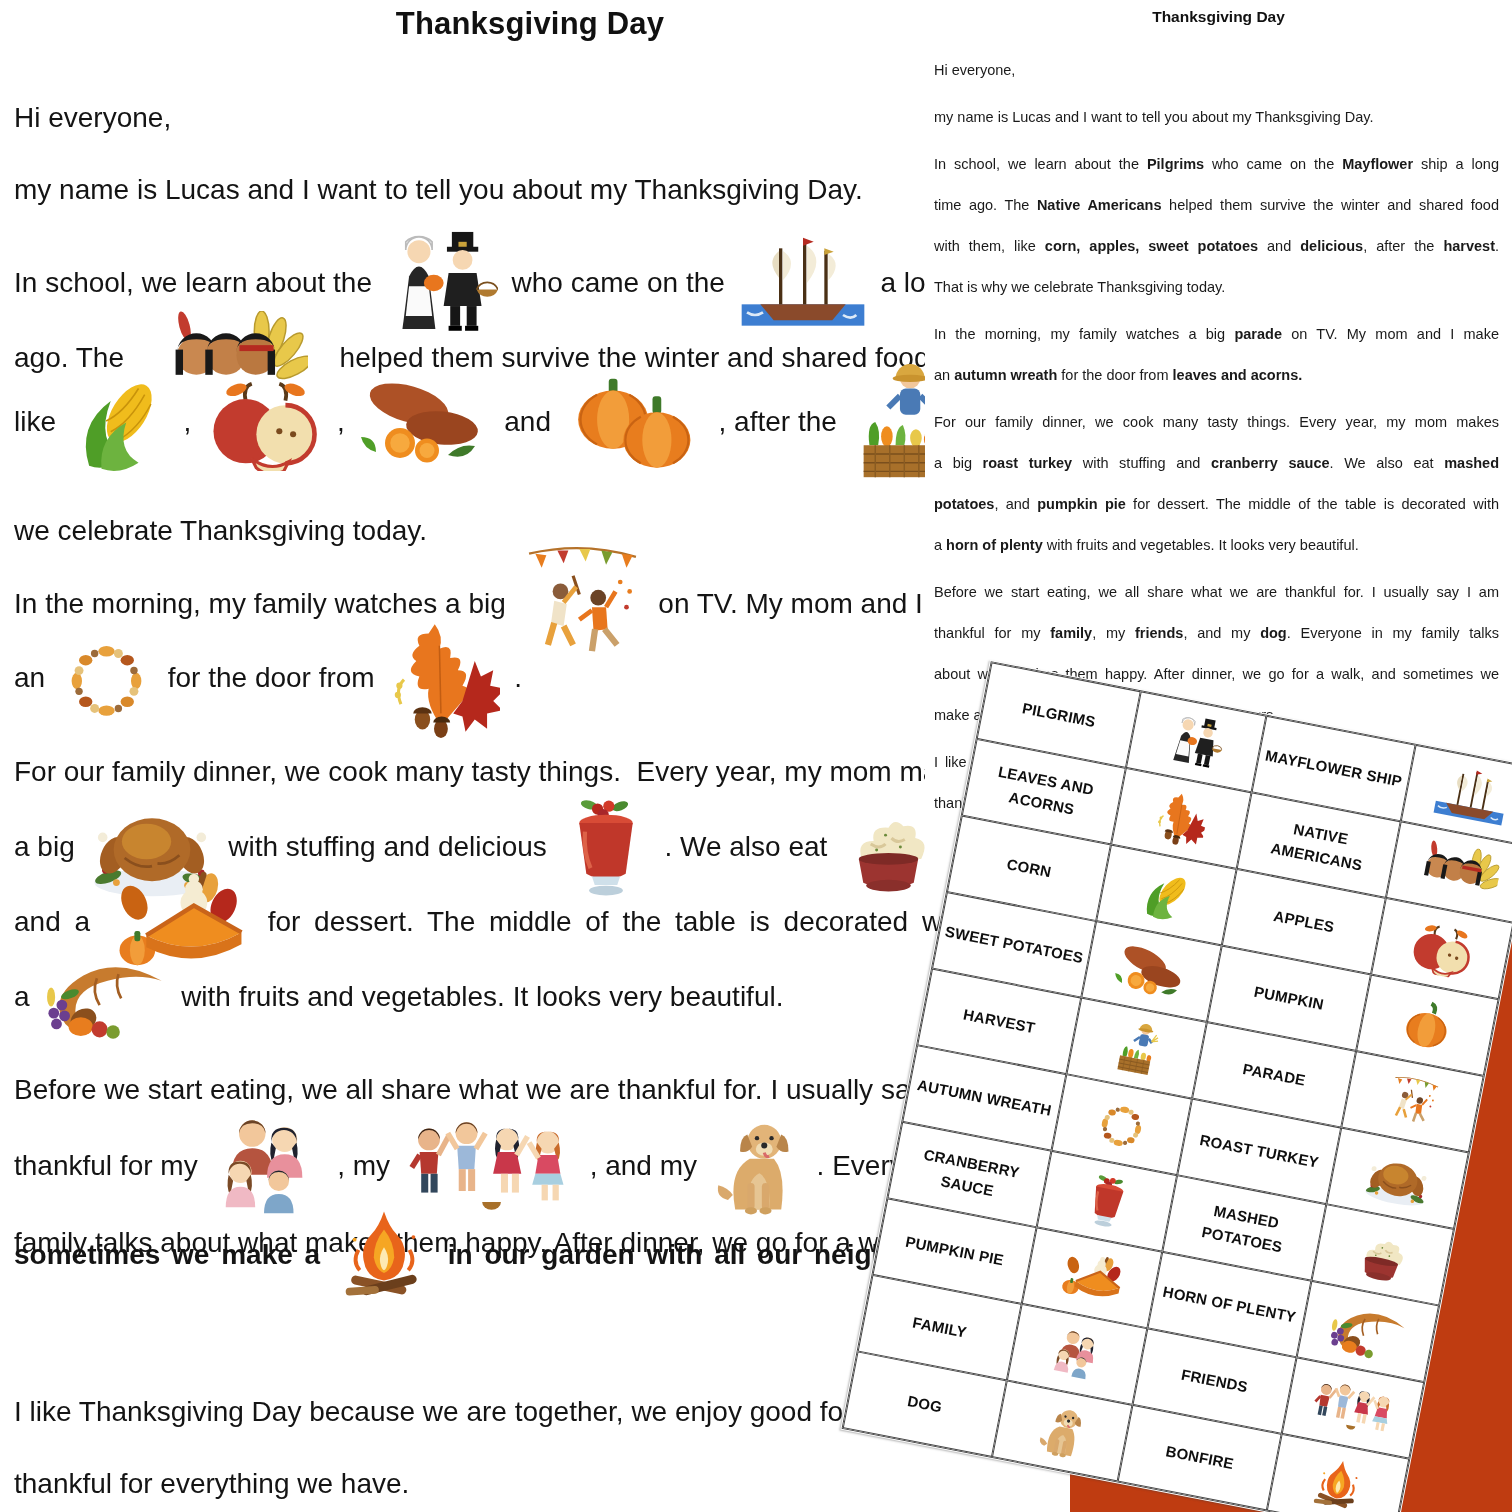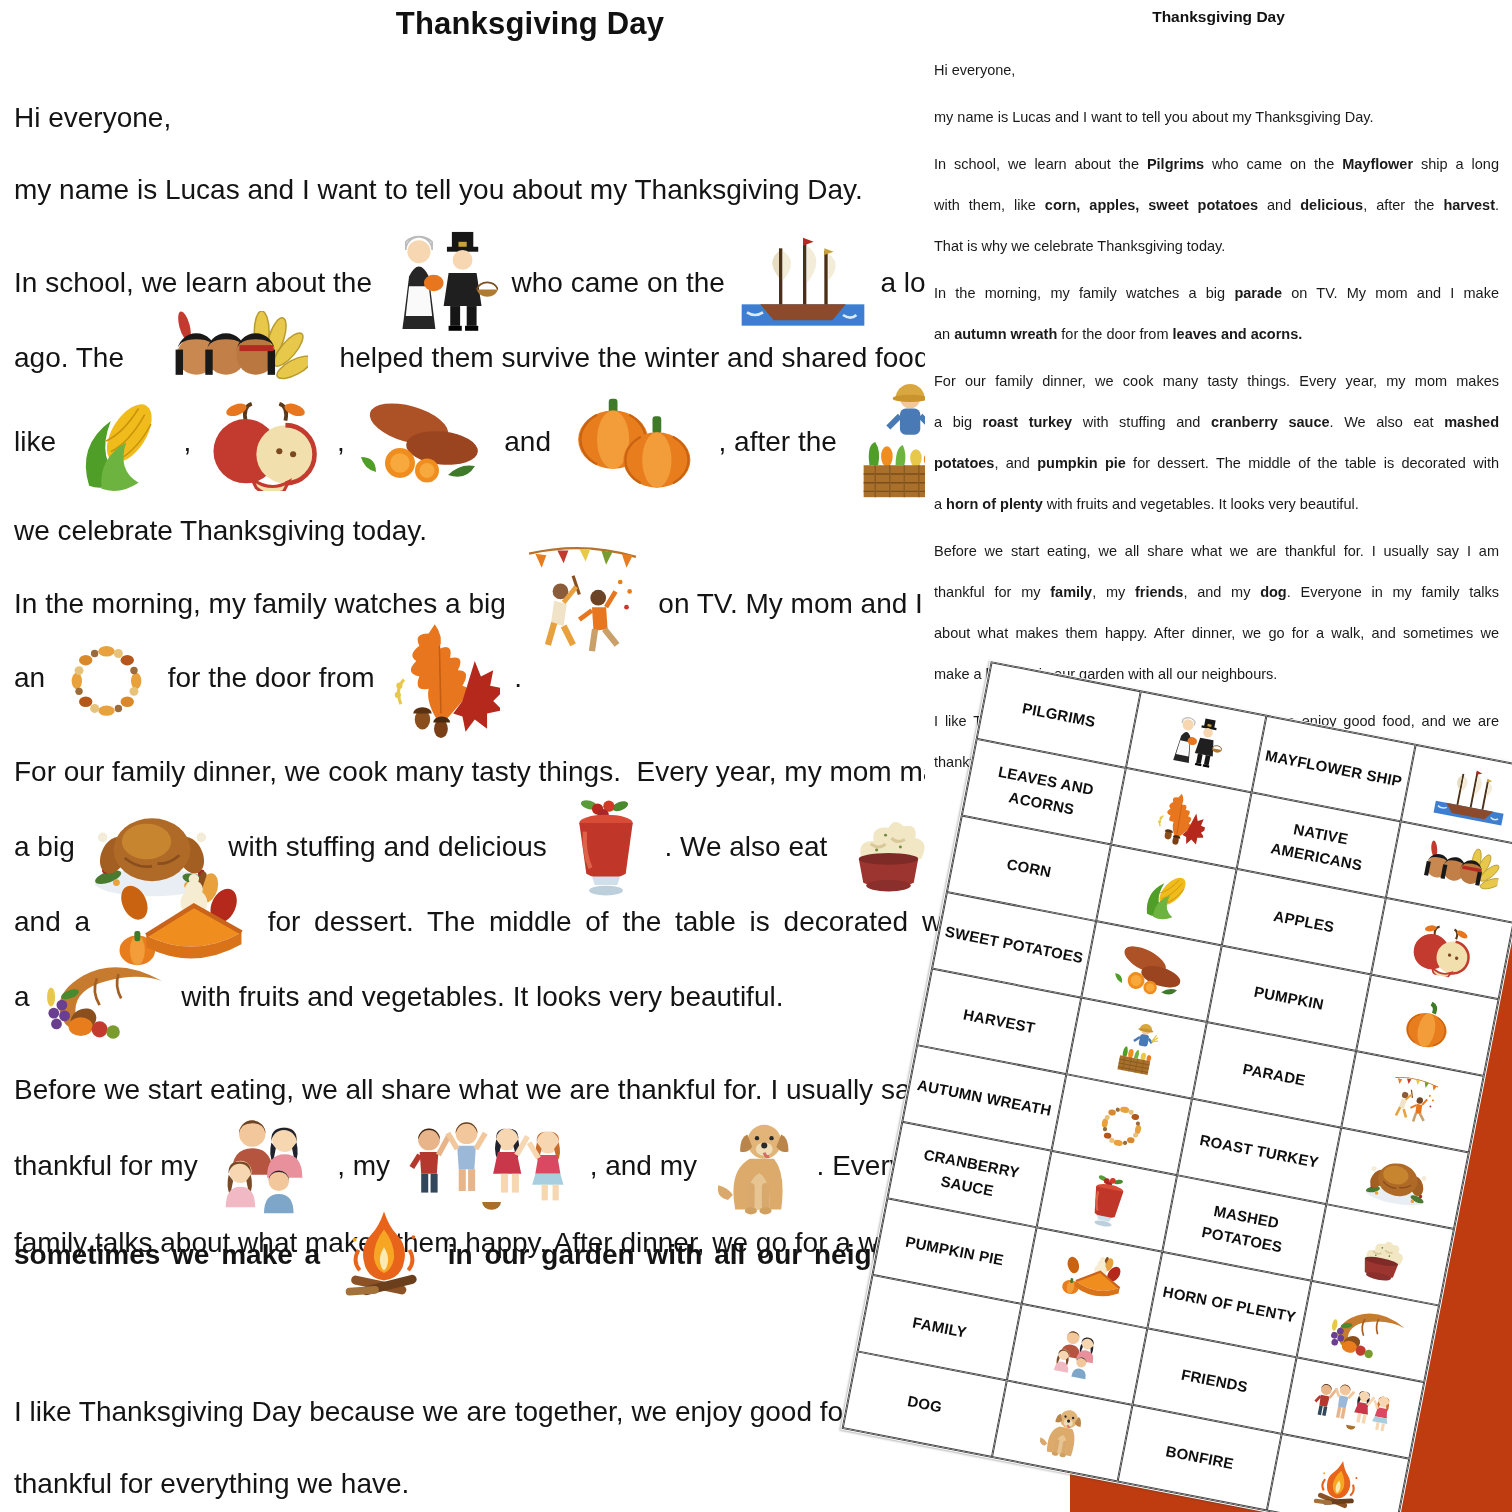--- a/index.html
+++ b/index.html
@@ -97,21 +97,21 @@
           <circle cx="46" cy="30" r="13" fill="#c28048"></circle>
           <path d="M33 28 a13 13 0 0 1 26 0 q0 -9 -13 -9 q-13 0 -13 9" fill="#191919"></path>
           <rect x="32" y="26" width="5" height="17" fill="#191919"></rect>
           <circle cx="66" cy="30" r="13" fill="#ba7840"></circle>
           <path d="M53 28 a13 13 0 0 1 26 0 q0 -9 -13 -9 q-13 0 -13 9" fill="#191919"></path>
           <rect x="74" y="26" width="5" height="17" fill="#191919"></rect>
           <rect x="55" y="23" width="23" height="4" fill="#b52a20"></rect>
         </svg>
         <span> helped them survive the winter and shared food with</span>
       </div>
-      <div class="story-line" style="top: 392px; height: 100px;">
+      <div class="story-line" style="top: 372px; height: 100px;">
         <span>like </span>
         <svg viewBox="0 0 64 68" width="100" height="105" class="story-icon">
           <ellipse cx="38" cy="28" rx="11" ry="21" fill="#f0bc1c" transform="rotate(32 38 28)"></ellipse>
           <g stroke="#c9930a" fill="none">
             <path d="M26 40 Q38 34 48 16"></path>
             <path d="M30 46 Q44 38 52 22"></path>
             <path d="M23 33 Q34 28 44 12"></path>
           </g>
           <path d="M12 62 Q4 36 26 20 Q16 46 34 58 Q22 66 12 62" fill="#4f9e27"></path>
           <path d="M20 64 Q18 44 36 34 Q30 52 44 60 Q32 68 20 64" fill="#6db33f"></path>
@@ -432,20 +432,21 @@
   <div class="textpage-title">Thanksgiving Day</div>
   <div class="tp-body">
       <div class="tp-para">
         <div class="tp-line"><span>Hi everyone,</span></div>
       </div>
       <div class="tp-para">
         <div class="tp-line"><span>my name is Lucas and I want to tell you about my Thanksgiving Day.</span></div>
       </div>
       <div class="tp-para">
         <div class="tp-line just"><span>In school, we learn about the </span><b>Pilgrims</b><span> who came on the </span><b>Mayflower</b><span> ship a long</span></div>
+        <div class="tp-line just"><span>time ago. The </span><b>Native Americans</b><span> helped them survive the winter and shared food</span></div>
         <div class="tp-line just"><span>with them, like </span><b>corn, apples, sweet potatoes</b><span> and </span><b>delicious</b><span>, after the </span><b>harvest</b><span>.</span></div>
         <div class="tp-line"><span>That is why we celebrate Thanksgiving today.</span></div>
       </div>
       <div class="tp-para">
         <div class="tp-line just"><span>In the morning, my family watches a big </span><b>parade</b><span> on TV. My mom and I make</span></div>
         <div class="tp-line"><span>an </span><b>autumn wreath</b><span> for the door from </span><b>leaves and acorns.</b></div>
       </div>
       <div class="tp-para">
         <div class="tp-line just"><span>For our family dinner, we cook many tasty things. Every year, my mom makes</span></div>
         <div class="tp-line just"><span>a big </span><b>roast turkey</b><span> with stuffing and </span><b>cranberry sauce</b><span>. We also eat </span><b>mashed</b></div>

